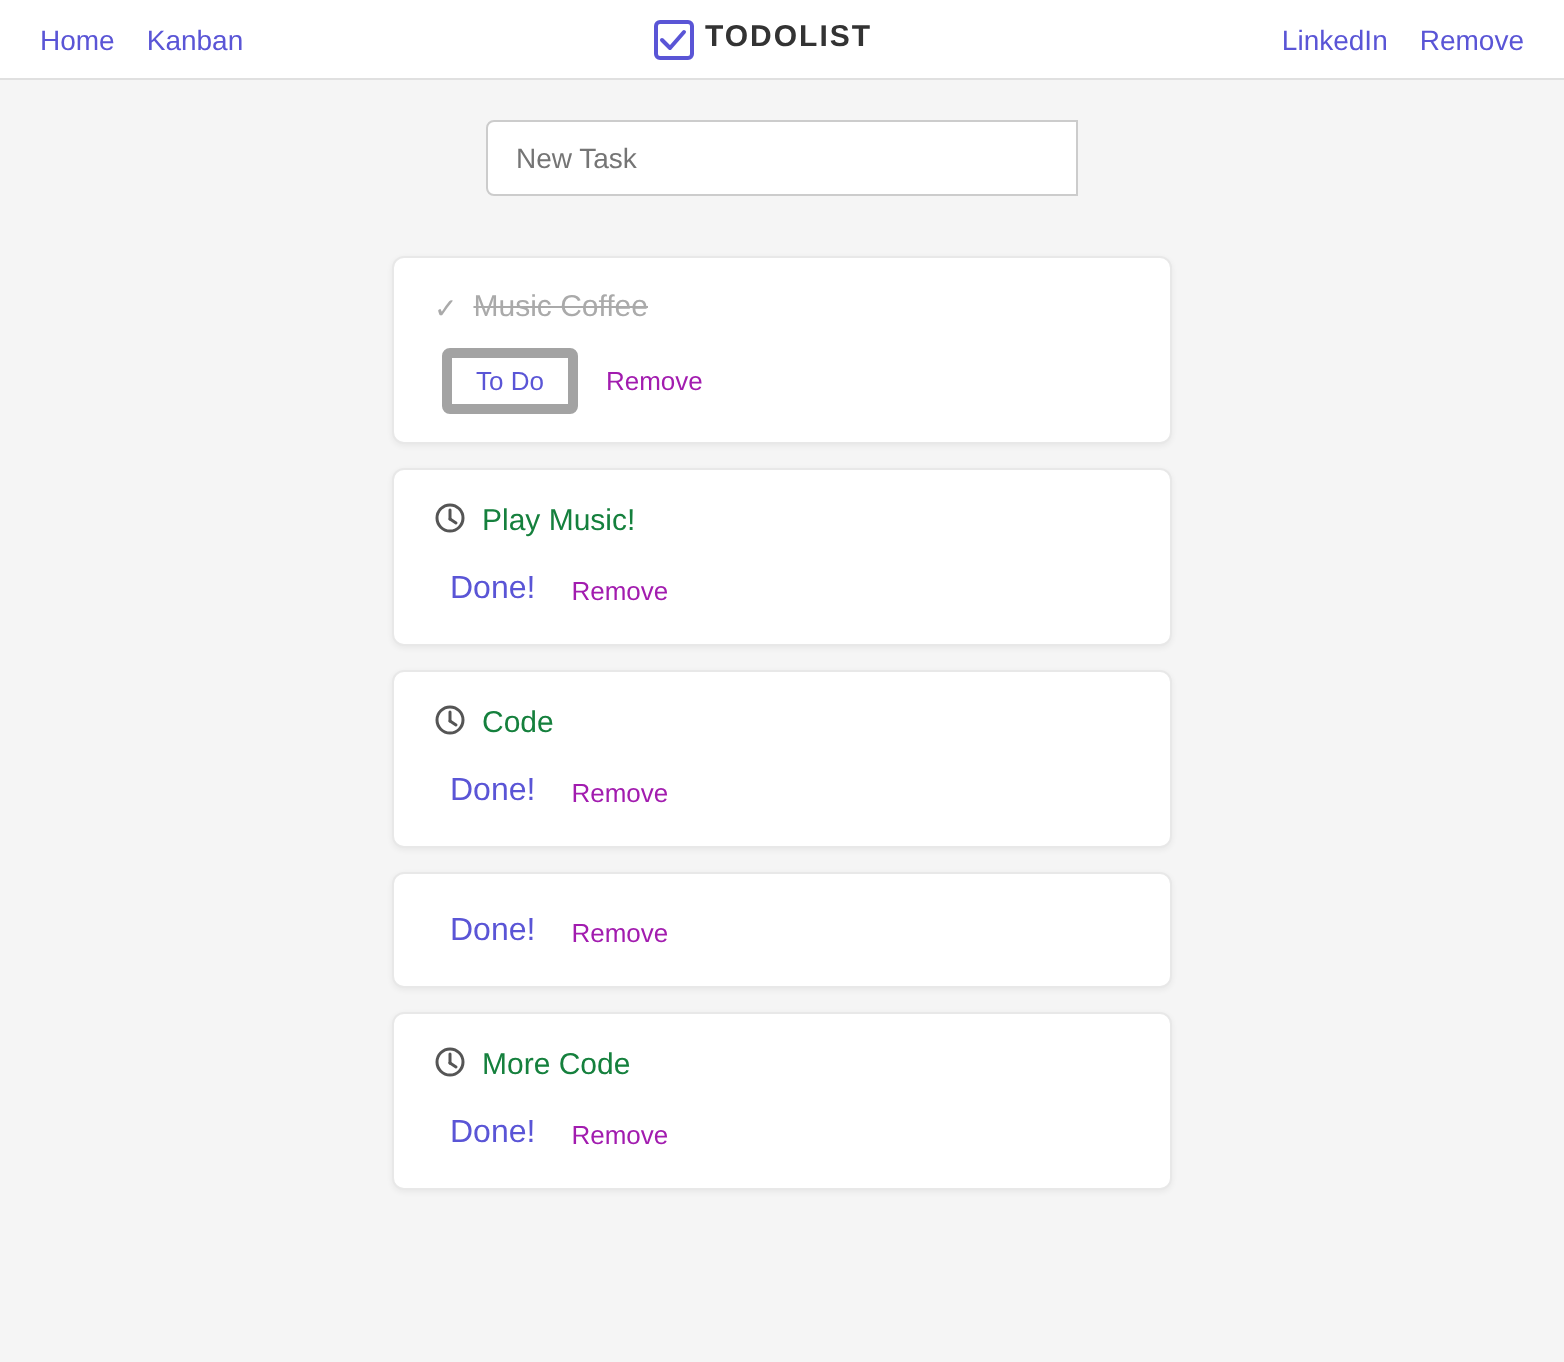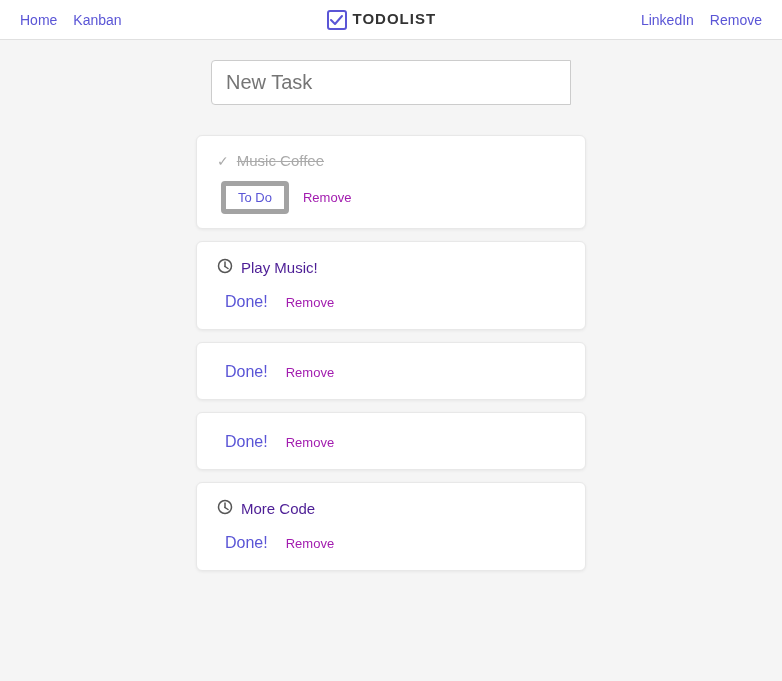--- a/index.html
+++ b/index.html
@@ -59,25 +59,25 @@
     }
 
     
     .input-area {
       display: flex;
       justify-content: center;
       padding: 20px 0 10px 0;
     }
 
     .task-input {
-      width: 360px;
+      width: 296px;
       padding: 10px 14px;
       border: 1px solid #cccccc;
       border-radius: 4px 0 0 4px;
-      font-size: 20px;
+      font-size: 14px;
       outline: none;
       color: #7f1d1d;
     }
 
     .add-button {
       background-color: #5a55d6;
       color: white;
       border: none;
       padding: 10px 18px;
       font-size: 14px;
@@ -107,21 +107,21 @@
 
     .task-title-row {
       display: flex;
       align-items: center;
       gap: 8px;
       margin-bottom: 12px;
     }
 
     .task-title {
       font-size: 15px;
-      color: #4c1d95;
+      color: #15803d;
     }
 
     .task-title.done {
       text-decoration: line-through;
       color: #aaa;
     }
 
     .task-actions {
       display: flex;
       gap: 10px;
@@ -213,20 +213,28 @@
         <line x1="8" y1="8.5" x2="11" y2="10.5" stroke="#555" stroke-width="1.5" stroke-linecap="round"></line>
       </svg></span>
         <span class="task-title">Play Music!</span>
       </div>
       <div class="task-actions">
         <button class="btn-done">Done!</button>
         <button class="btn-remove">Remove</button>
       </div>
     </div>
     <div class="task-card">
+      <div class="task-title-row">
+        <span class="clock-icon"><svg width="16" height="16" viewBox="0 0 16 16" fill="none" xmlns="http://www.w3.org/2000/svg">
+        <circle cx="8" cy="8" r="6.5" stroke="#555" stroke-width="1.5" fill="none"></circle>
+        <line x1="8" y1="4" x2="8" y2="8.5" stroke="#555" stroke-width="1.5" stroke-linecap="round"></line>
+        <line x1="8" y1="8.5" x2="11" y2="10.5" stroke="#555" stroke-width="1.5" stroke-linecap="round"></line>
+      </svg></span>
+        <span class="task-title">Code</span>
+      </div>
       <div class="task-actions">
         <button class="btn-done">Done!</button>
         <button class="btn-remove">Remove</button>
       </div>
     </div>
     <div class="task-card">
       <div class="task-actions">
         <button class="btn-done">Done!</button>
         <button class="btn-remove">Remove</button>
       </div>

